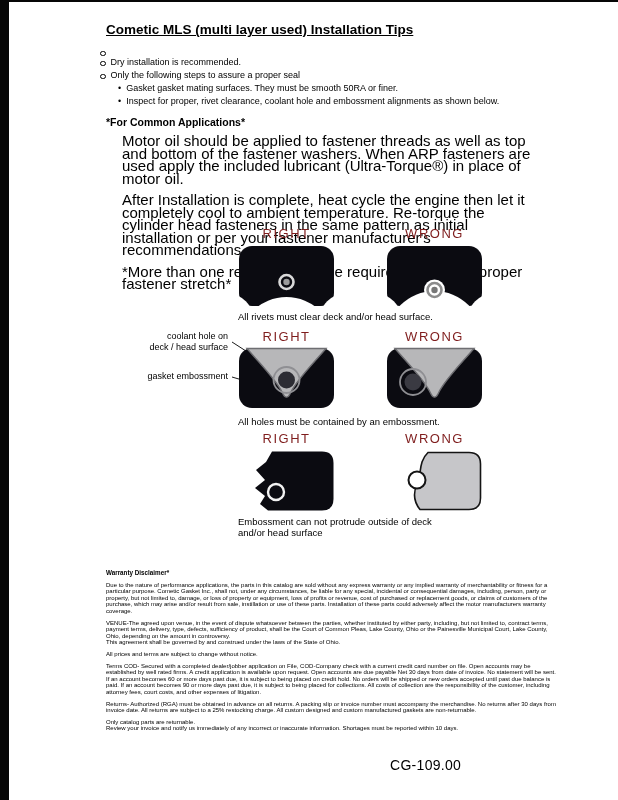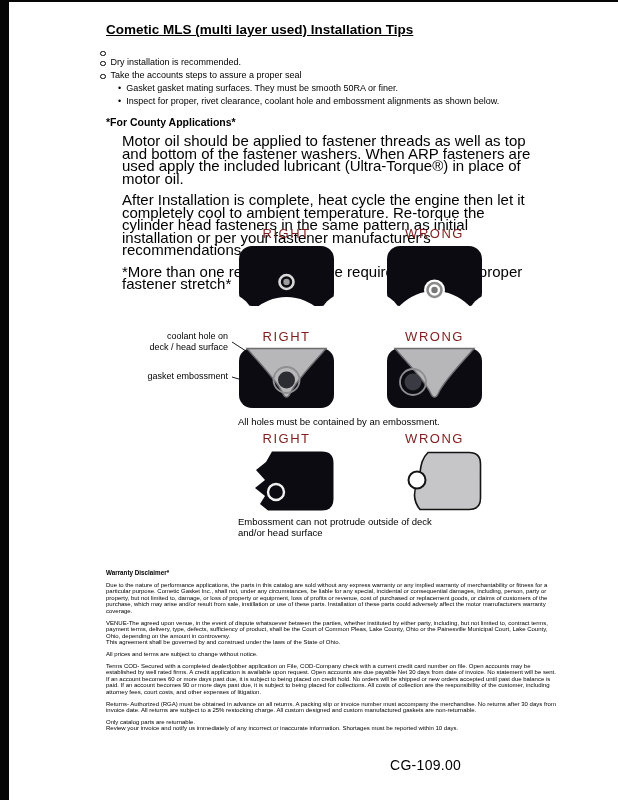--- a/index.html
+++ b/index.html
@@ -51,34 +51,34 @@
   <div class="tips">
     <div class="bullet">
       <span class="m-circle"></span>
     </div>
     <div class="bullet">
       <span class="m-circle"></span>
       <span>Dry installation is recommended.</span>
     </div>
     <div class="bullet">
       <span class="m-circle"></span>
-      <span>Take the accounts steps to assure a proper seal</span>
+      <span>Only the following steps to assure a proper seal</span>
     </div>
     <div class="bullet sub">
       <span class="m-dot">•</span>
       <span>Gasket gasket mating surfaces.  They must be smooth 50RA or finer.</span>
     </div>
     <div class="bullet sub">
       <span class="m-dot">•</span>
       <span>Inspect for proper, rivet clearance, coolant hole and embossment alignments as shown below.</span>
     </div>
   </div>
 
   <div class="diesel">
-    <h2>*For County Applications*</h2>
+    <h2>*For Common Applications*</h2>
     <p>Motor oil should be applied to fastener threads as well as top and bottom of the fastener washers. When ARP fasteners are used apply the included lubricant (Ultra-Torque®) in place of motor oil.</p>
     <p>After Installation is complete, heat cycle the engine then let it completely cool to ambient temperature. Re-torque the cylinder head fasteners in the same pattern as initial installation or per your fastener manufacturer's recommendations.</p>
     <p>*More than one re-torque may be required to achieve proper fastener stretch*</p>
   </div>
 
   <div class="dg-label" style="left:116px;top:331px;">
     <div>coolant hole on</div>
     <div>deck / head surface</div>
   </div>
   <div class="dg-label" style="left:116px;top:371px;">gasket embossment</div>
@@ -103,20 +103,21 @@
     </svg>
     <svg class="panel" style="left:156px;top:19px;" viewBox="0 0 97 62">
       <rect x="1" y="1" width="95" height="60" rx="13" fill="#0b0b11"></rect>
       <circle cx="-12" cy="76" r="28" fill="#fff"></circle>
       <circle cx="109" cy="76" r="28" fill="#fff"></circle>
       <circle cx="48.5" cy="94" r="48" fill="#fff"></circle>
       <circle cx="48.5" cy="45" r="10.5" fill="#fff"></circle>
       <circle cx="48.5" cy="45" r="7" fill="none" stroke="#8c8c8c" stroke-width="2.6"></circle>
       <circle cx="48.5" cy="45" r="3.2" fill="#777"></circle>
     </svg>
+    <div class="caption" style="top:85px;">All rivets must clear deck and/or head surface.</div>
 
     <div class="dg-header" style="left:8px;top:103px;">RIGHT</div>
     <div class="dg-header" style="left:156px;top:103px;">WRONG</div>
 
     <svg class="panel" style="left:8px;top:121px;" viewBox="0 0 97 62">
       <rect x="1" y="1" width="95" height="60" rx="13" fill="#0b0b11"></rect>
       <path d="M 9 1.5 H 88 C 72 20 58 34 52.5 46 C 50 51.5 47 51.5 44.5 46 C 39 34 25 20 9 1.5 Z" fill="#b7b7b9" stroke="#6e6e72" stroke-width="1.4"></path>
       <circle cx="48.5" cy="33" r="13" fill="none" stroke="#8f8f93" stroke-width="1.8"></circle>
       <circle cx="48.5" cy="33" r="8.5" fill="#2c2c33"></circle>
     </svg>

